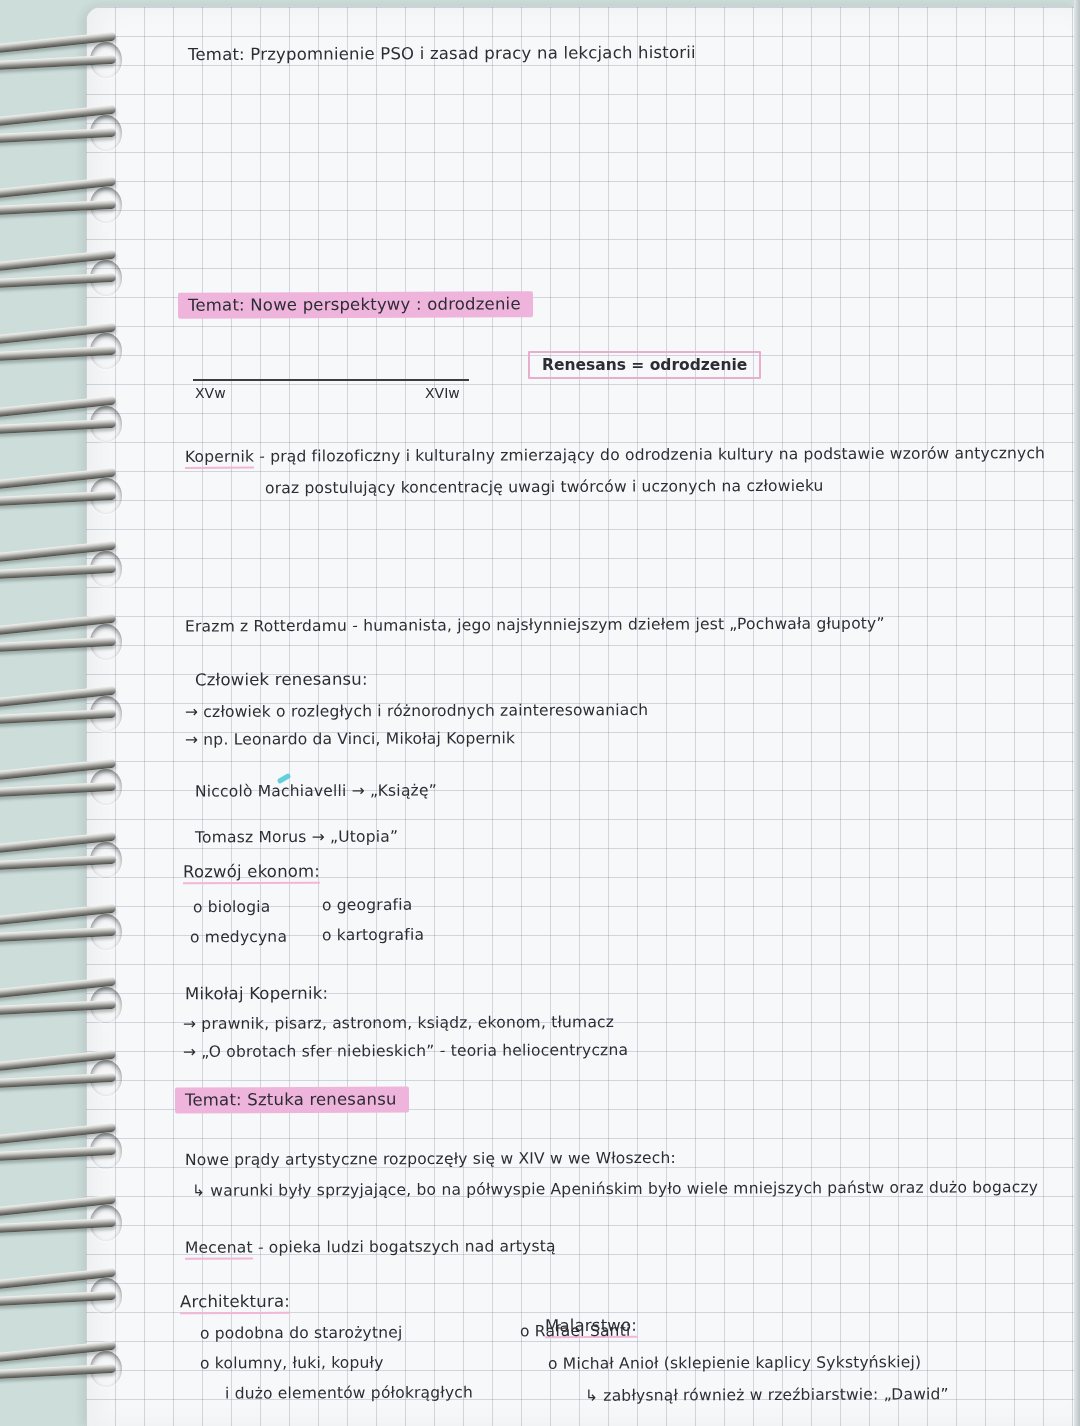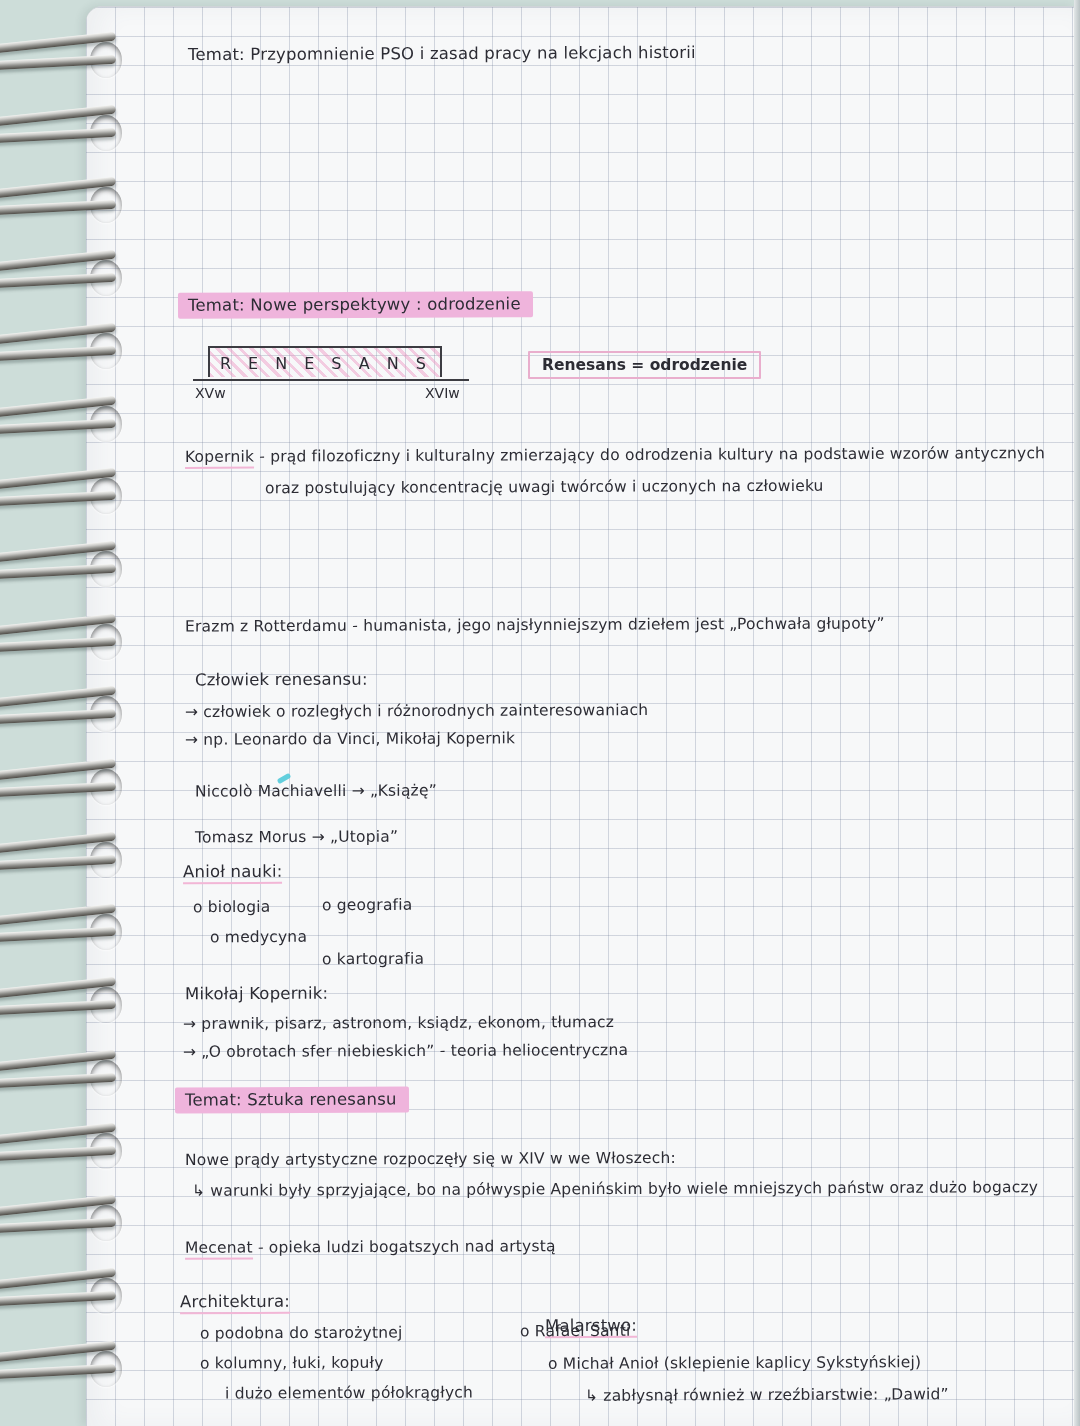--- a/index.html
+++ b/index.html
@@ -158,21 +158,20 @@
       </div>
     </div>
 
   <div class="txt hdr" style="left:188px;top:44px;">Temat: Przypomnienie PSO i zasad pracy na lekcjach historii</div>
 
   <div class="txt hdr" style="left:178px;top:295px;">
     <span class="hl">Temat: Nowe perspektywy : odrodzenie</span>
   </div>
 
   <div class="tl">
-    <div class="tl-band">RENESANS</div>
     <div class="tl-base"></div>
     <div class="tl-lab" style="left:2px;">XVw</div>
     <div class="tl-lab" style="left:232px;text-align:center;">XVIw</div>
   </div>
   <div class="defbox pinkbox">Renesans = odrodzenie</div>
 
   <div class="txt" style="left:185px;top:446px;">
     <span class="u-pink">Kopernik</span><span> - prąd filozoficzny i kulturalny zmierzający do odrodzenia kultury na podstawie wzorów antycznych</span>
   </div>
   <div class="txt" style="left:265px;top:478px;">oraz postulujący koncentrację uwagi twórców i uczonych na człowieku</div>
@@ -182,26 +181,26 @@
 
   <div class="txt hdr" style="left:195px;top:670px;">Człowiek renesansu:</div>
   <div class="txt" style="left:185px;top:702px;">→ człowiek o rozległych i różnorodnych zainteresowaniach</div>
   <div class="txt" style="left:185px;top:730px;">→ np. Leonardo da Vinci, Mikołaj Kopernik</div>
 
   <div class="tealmark"></div>
   <div class="txt" style="left:195px;top:782px;">Niccolò Machiavelli → „Książę”</div>
   <div class="txt" style="left:195px;top:810px;margin-top:18px;">Tomasz Morus → „Utopia”</div>
 
   <div class="txt hdr" style="left:183px;top:862px;">
-    <span class="u-pink">Anioł nauki:</span>
+    <span class="u-pink">Rozwój ekonom:</span>
   </div>
   <div class="txt" style="left:193px;top:898px;">o biologia</div>
-  <div class="txt" style="left:190px;top:928px;margin-left:20px;">o medycyna</div>
+  <div class="txt" style="left:190px;top:928px;">o medycyna</div>
   <div class="txt" style="left:322px;top:896px;">o geografia</div>
-  <div class="txt" style="left:322px;top:926px;margin-top:24px;">o kartografia</div>
+  <div class="txt" style="left:322px;top:926px;">o kartografia</div>
 
   <div class="txt hdr" style="left:185px;top:984px;">Mikołaj Kopernik:</div>
   <div class="txt" style="left:183px;top:1014px;">→ prawnik, pisarz, astronom, ksiądz, ekonom, tłumacz</div>
   <div class="txt" style="left:183px;top:1042px;">→ „O obrotach sfer niebieskich” - teoria heliocentryczna</div>
 
   <div class="txt hdr" style="left:175px;top:1090px;">
     <span class="hl">Temat: Sztuka renesansu</span>
   </div>
 
   <div class="txt" style="left:185px;top:1150px;">Nowe prądy artystyczne rozpoczęły się w XIV w we Włoszech:</div>

